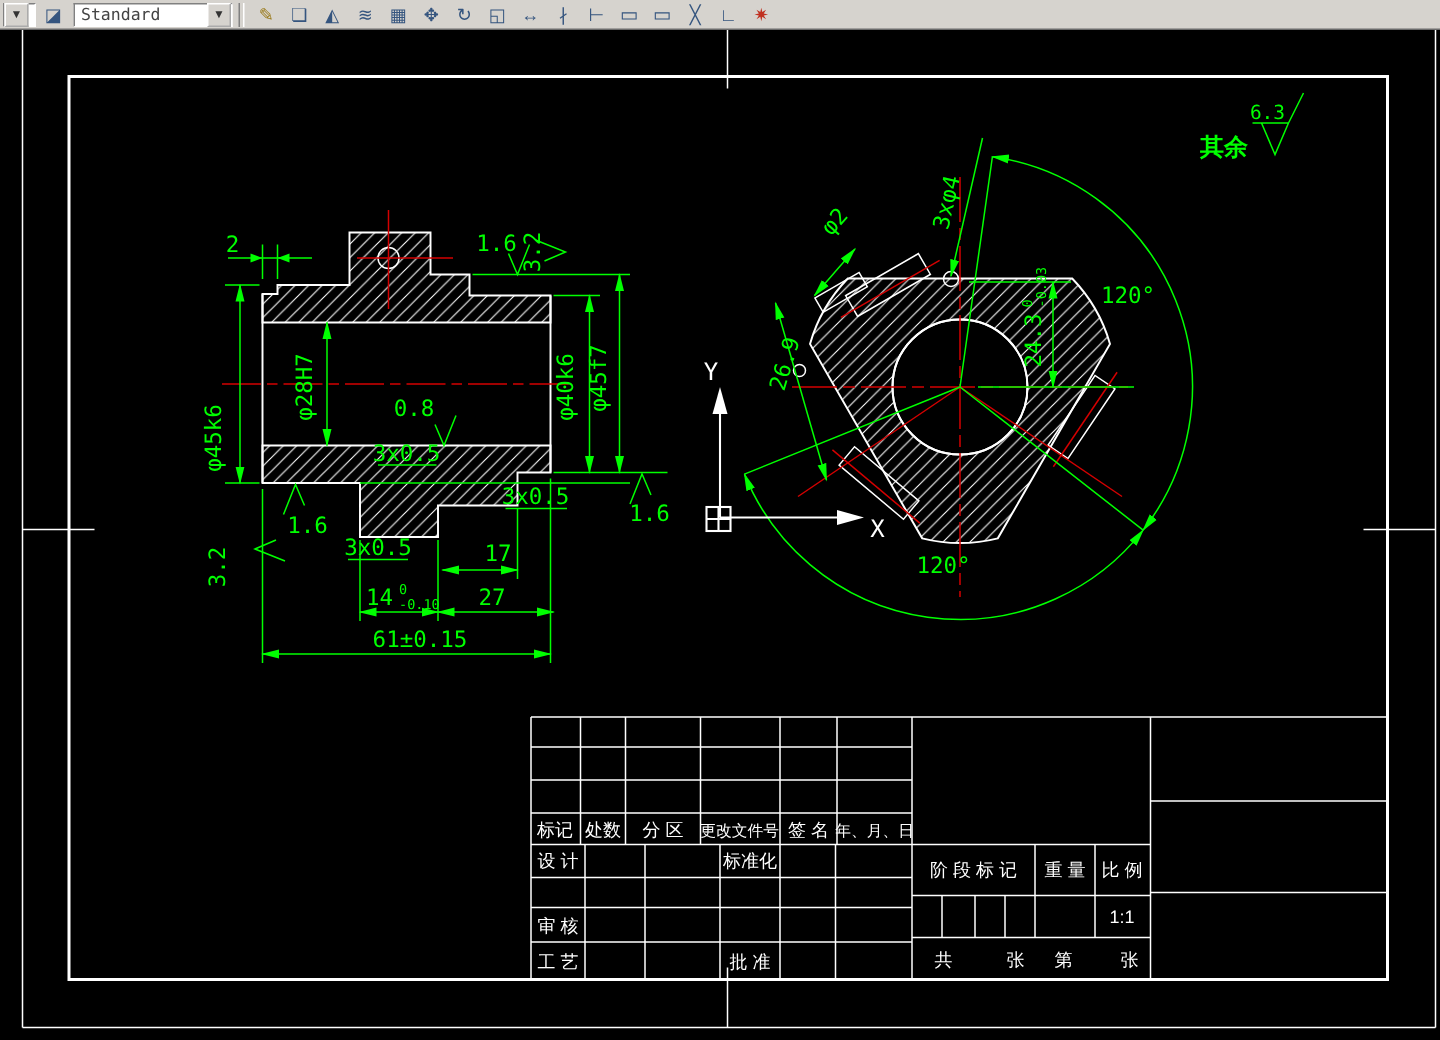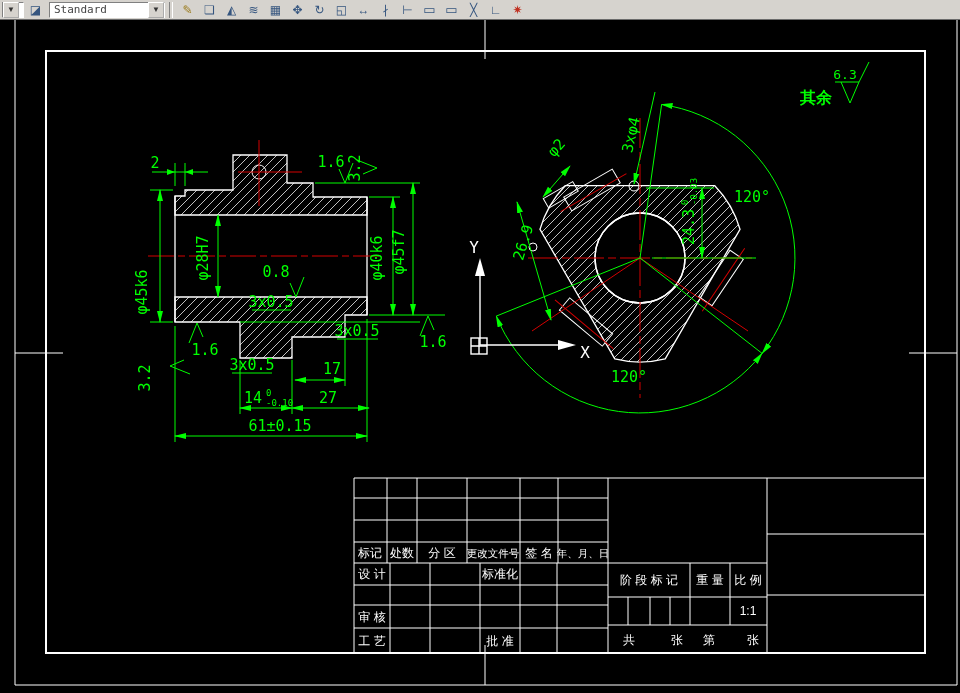--- a/index.html
+++ b/index.html
@@ -9,21 +9,21 @@
     border-bottom:1px solid #6b6b6b;display:flex;align-items:center;gap:1px;box-sizing:border-box;
     padding:1px 2px;z-index:5;}
   .tb-end{flex:1}
   .combo{height:16px;background:#fff;border-top:1px solid #808080;border-left:1px solid #808080;
     border-bottom:1px solid #fff;border-right:1px solid #fff;display:flex;align-items:center;
     font-size:11px;color:#444;box-sizing:border-box;}
   .combo .val{padding:0 4px;flex:1;white-space:nowrap;overflow:hidden;font-family:"DejaVu Sans Mono",monospace;}
   .combo .arrow{width:14px;height:14px;background:#d6d3ce;border:1px outset #fff;font-size:8px;
     color:#333;display:flex;align-items:center;justify-content:center;}
   .combo.partial{width:22px}
-  .combo.standard{width:116px;margin-left:2px}
+  .combo.standard{width:106px;margin-left:2px}
   .tbtn{width:21px;height:17px;background:#d6d3ce;border:1px solid #d6d3ce;display:flex;
     align-items:center;justify-content:center;font-size:12px;line-height:1;color:#35557f;
     box-sizing:border-box;cursor:default;}
   .tbtn.gold{color:#9a7a1a}
   .tbtn.red{color:#c03020}
   .tbtn.big{font-size:13px}
   .sep{width:2px;height:16px;border-left:1px solid #808080;border-right:1px solid #fff;margin:0 3px;}
   
   svg{position:absolute;top:0;left:0;}
   .geo{stroke:#fff;stroke-width:1.3;fill:none;stroke-linejoin:miter;}

